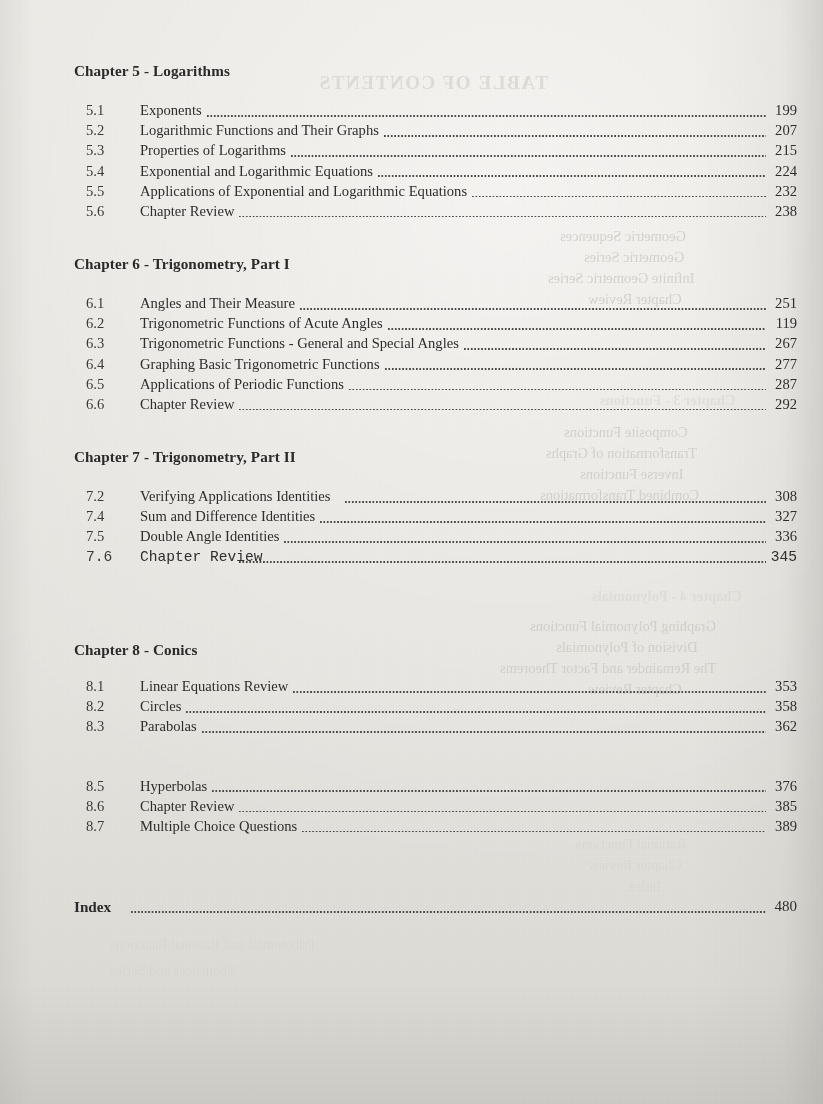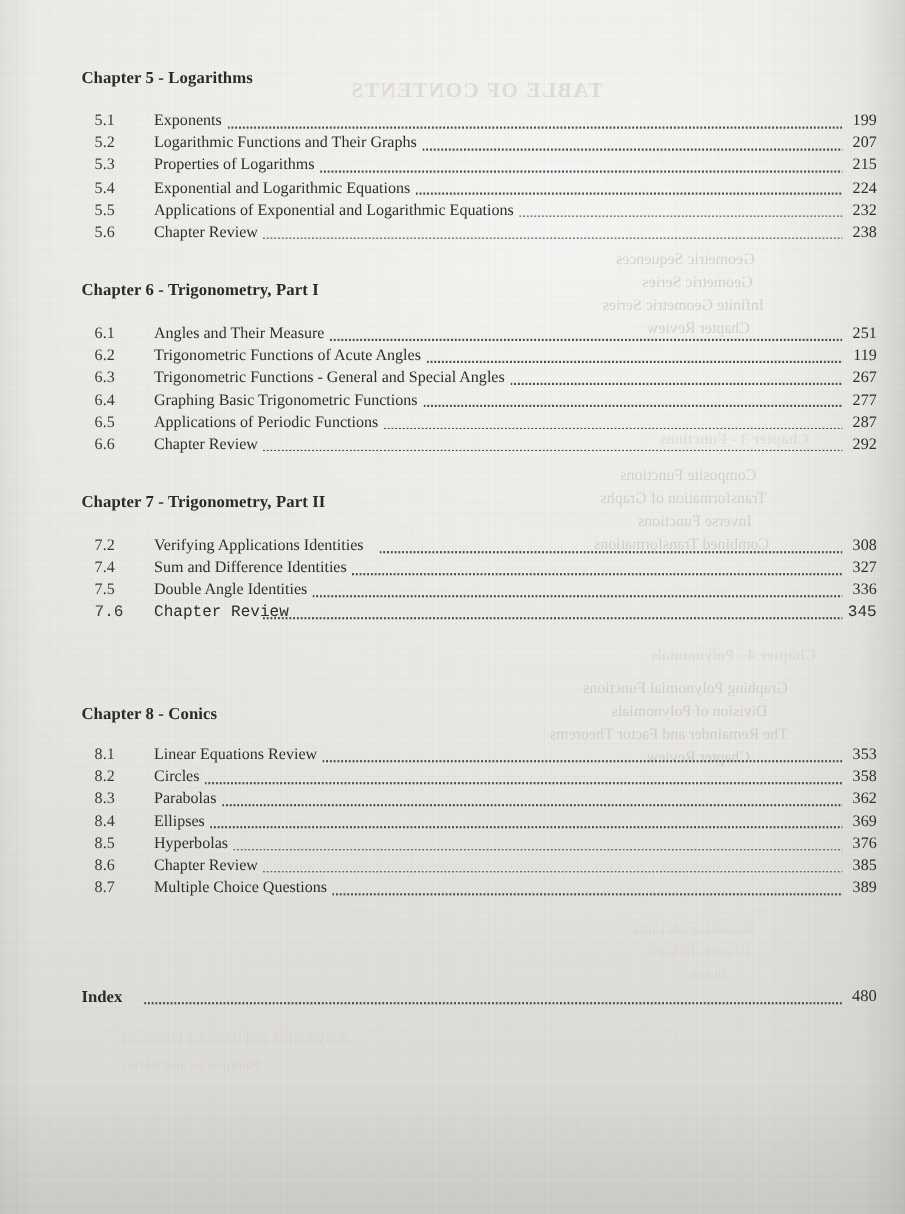--- a/index.html
+++ b/index.html
@@ -379,27 +379,21 @@
               <span class="toc-leader" style="left: 186.344px;"></span>
               <span class="toc-title">Circles</span>
               <span class="toc-page">358</span>
             </div>
             <div class="toc-row" style="height: 20.2px;">
               <span class="toc-num">8.3</span>
               <span class="toc-leader" style="left: 201.75px;"></span>
               <span class="toc-title">Parabolas</span>
               <span class="toc-page">362</span>
             </div>
-            <div class="toc-row" style="height: 20.2px;">
-              <span class="toc-num">8.4</span>
-              <span class="toc-leader" style="left: 191.219px;"></span>
-              <span class="toc-title">Ellipses</span>
-              <span class="toc-page">369</span>
-            </div>
-            <div class="toc-row" style="height: 20.2px;">
+            <div class="toc-row" style="height: 20.2px; margin-top: 39px;">
               <span class="toc-num">8.5</span>
               <span class="toc-leader" style="left: 212.281px;"></span>
               <span class="toc-title">Hyperbolas</span>
               <span class="toc-page">376</span>
             </div>
             <div class="toc-row" style="height: 20.2px;">
               <span class="toc-num">8.6</span>
               <span class="toc-leader" style="left: 239.438px;"></span>
               <span class="toc-title">Chapter Review</span>
               <span class="toc-page">385</span>

